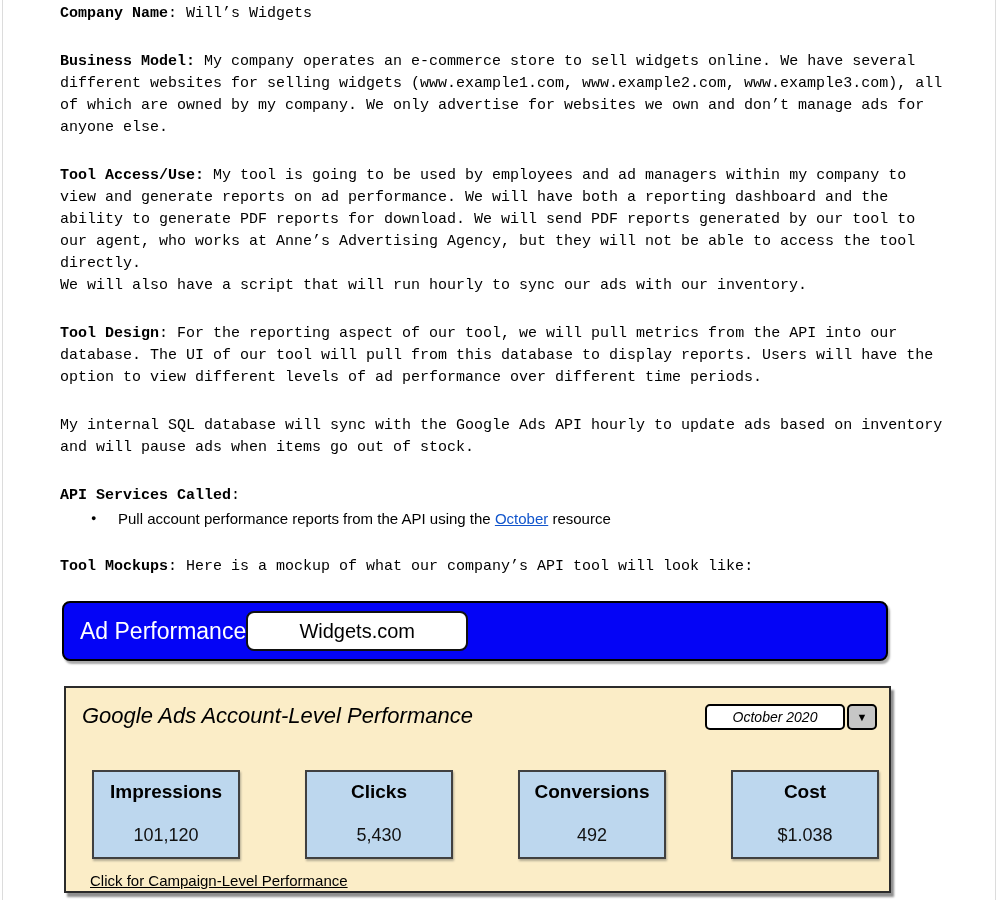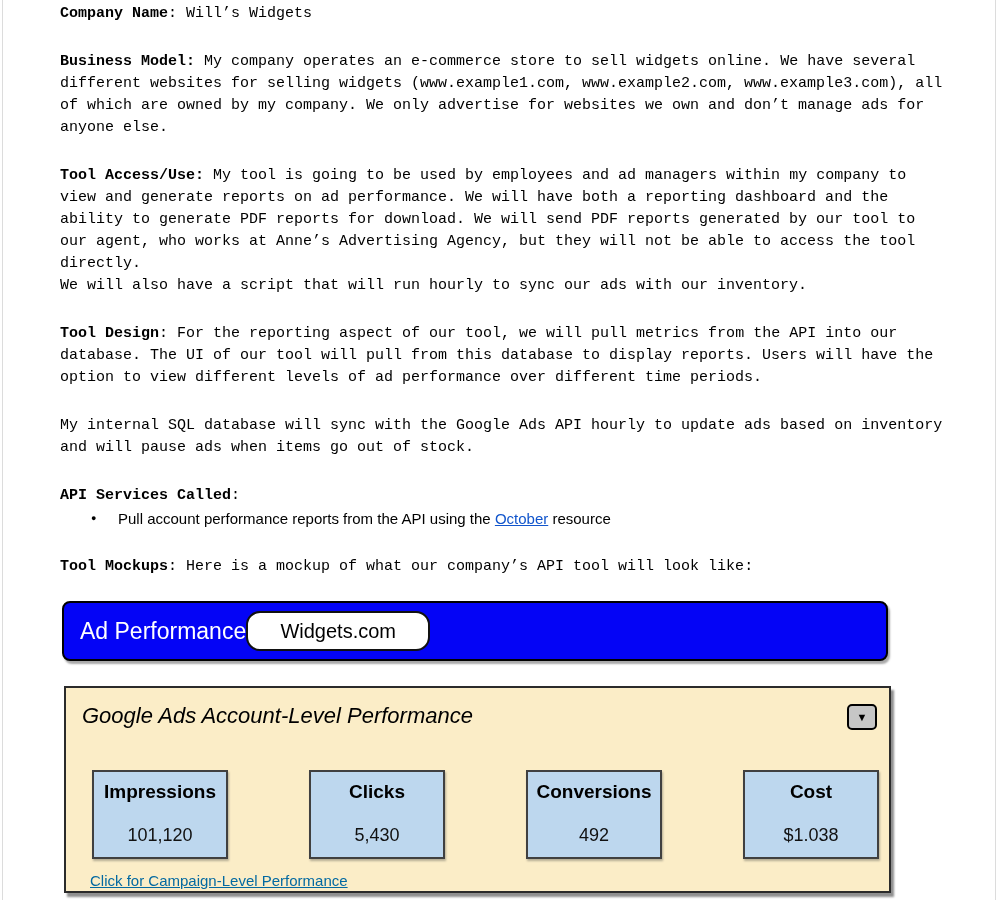--- a/index.html
+++ b/index.html
@@ -31,22 +31,22 @@
   
   .mock-header{
     position:absolute;left:62px;top:601px;width:826px;height:60px;
     box-sizing:border-box;background:#0404f6;border:2px solid #000;border-radius:8px;
     box-shadow:2px 3px 2px #a9a9a9;
     display:flex;align-items:center;justify-content:flex-start;
     padding:0 13px 0 16px;
   }
   .mock-header-title{color:#ffffff;font-size:23px;}
   .site-btn{
-    width:184px;height:40px;box-sizing:border-box;
-    background:#ffffff;border:2.5px solid #111;border-radius:14px;
+    width:222px;height:40px;box-sizing:border-box;
+    background:#ffffff;border:2.5px solid #111;border-radius:8px;
     font-family:"Liberation Sans", sans-serif;font-size:20px;color:#000;
     display:flex;align-items:center;justify-content:center;cursor:pointer;
   }
 
   
   .panel{
     position:absolute;left:64px;top:686px;width:827px;height:207px;
     box-sizing:border-box;background:#fbedc7;border:2px solid #2b2b2b;
     box-shadow:3px 4px 2px #8f8f8f;
   }
@@ -67,31 +67,31 @@
     border:2px solid #000;border-radius:5px;margin-left:2px;
     display:flex;align-items:center;justify-content:center;cursor:pointer;
   }
   .dd-btn .tri{font-size:11px;line-height:1;color:#000;}
 
   .cards{
     position:absolute;left:26px;top:82px;width:787px;
     display:flex;justify-content:space-between;
   }
   .card{
-    width:136px;height:89px;box-sizing:border-box;
+    width:148px;height:89px;box-sizing:border-box;
     background:#bdd7ee;border:2px solid #404040;
     box-shadow:1px 2px 2px #b5ad95;
     display:flex;flex-direction:column;justify-content:space-between;align-items:center;
     padding:9px 4px 11px 4px;
   }
   .card-label{font-size:19px;font-weight:bold;color:#000;}
   .card-value{font-size:18px;color:#111;}
   .panel-link{
     position:absolute;left:24px;top:184px;
-    font-size:15px;color:#0369a1;text-decoration:underline;cursor:pointer;
+    font-size:15px;color:#000000;text-decoration:underline;cursor:pointer;
   }
 </style>
 </head>
 <body>
 
 <div class="page-edge left"></div>
 <div class="page-edge right"></div>
 
 <div class="doc">
   <p><span class="b">Company Name</span><span>: Will’s Widgets</span></p>
@@ -115,20 +115,21 @@
 
 <div class="mock-header">
   <span class="mock-header-title">Ad Performance</span>
   <button class="site-btn">Widgets.com</button>
 </div>
 
 <div class="panel">
   <div class="panel-head">
     <h2 class="panel-title">Google Ads Account-Level Performance</h2>
     <div class="dropdown">
+      <span class="dd-value">October 2020</span>
       <span class="dd-btn">
           <span class="tri">▼</span>
         </span>
     </div>
   </div>
 
   <div class="cards">
     <div class="card">
       <div class="card-label">Impressions</div>
       <div class="card-value">101,120</div>

